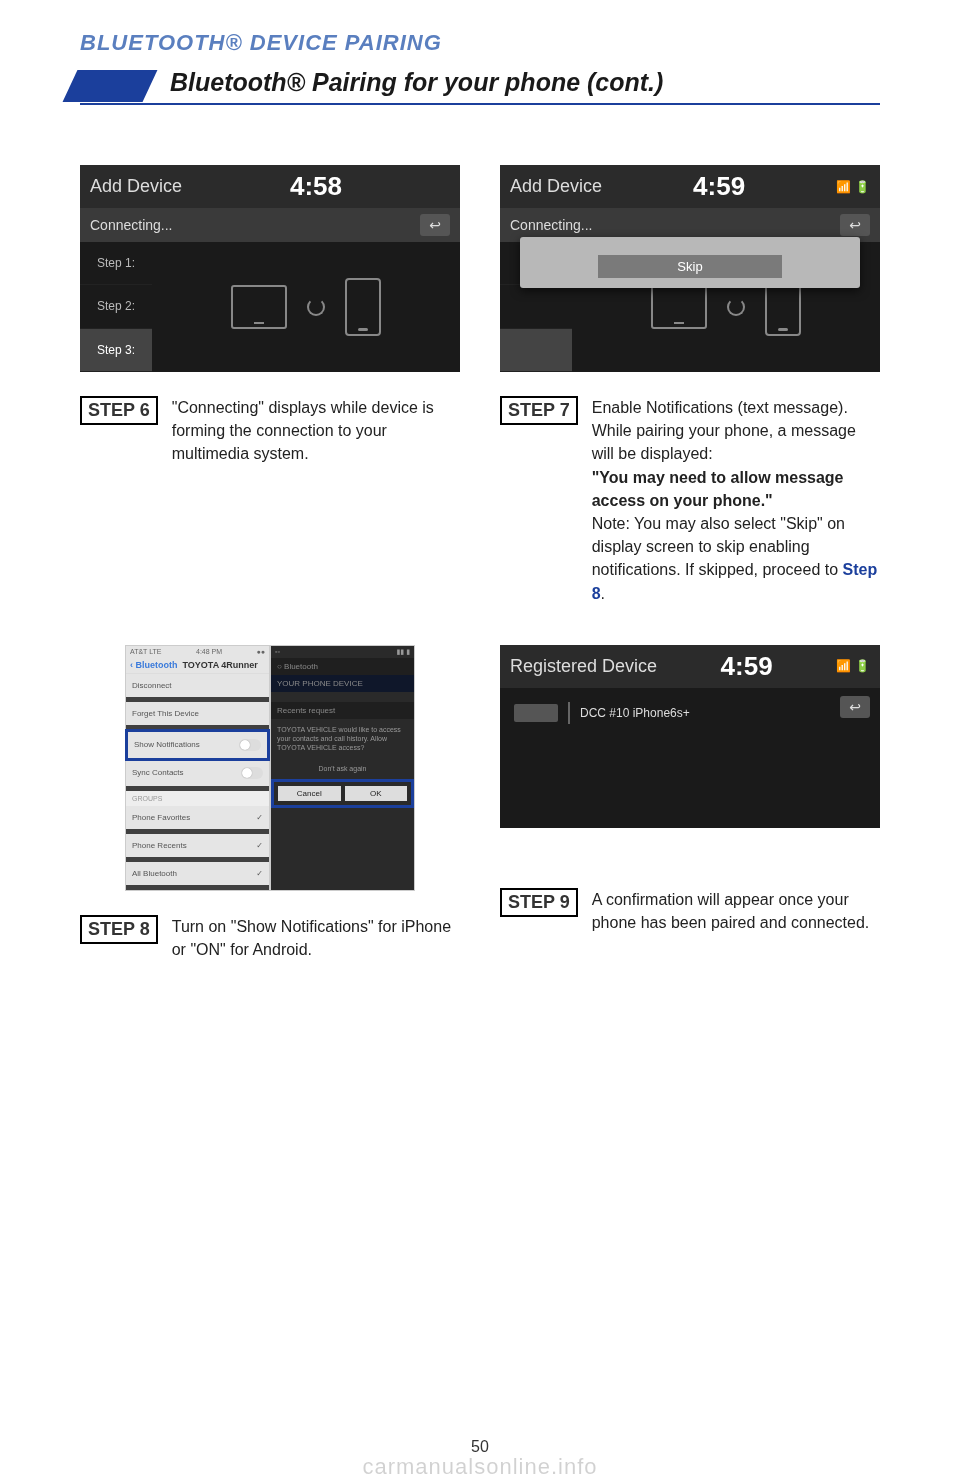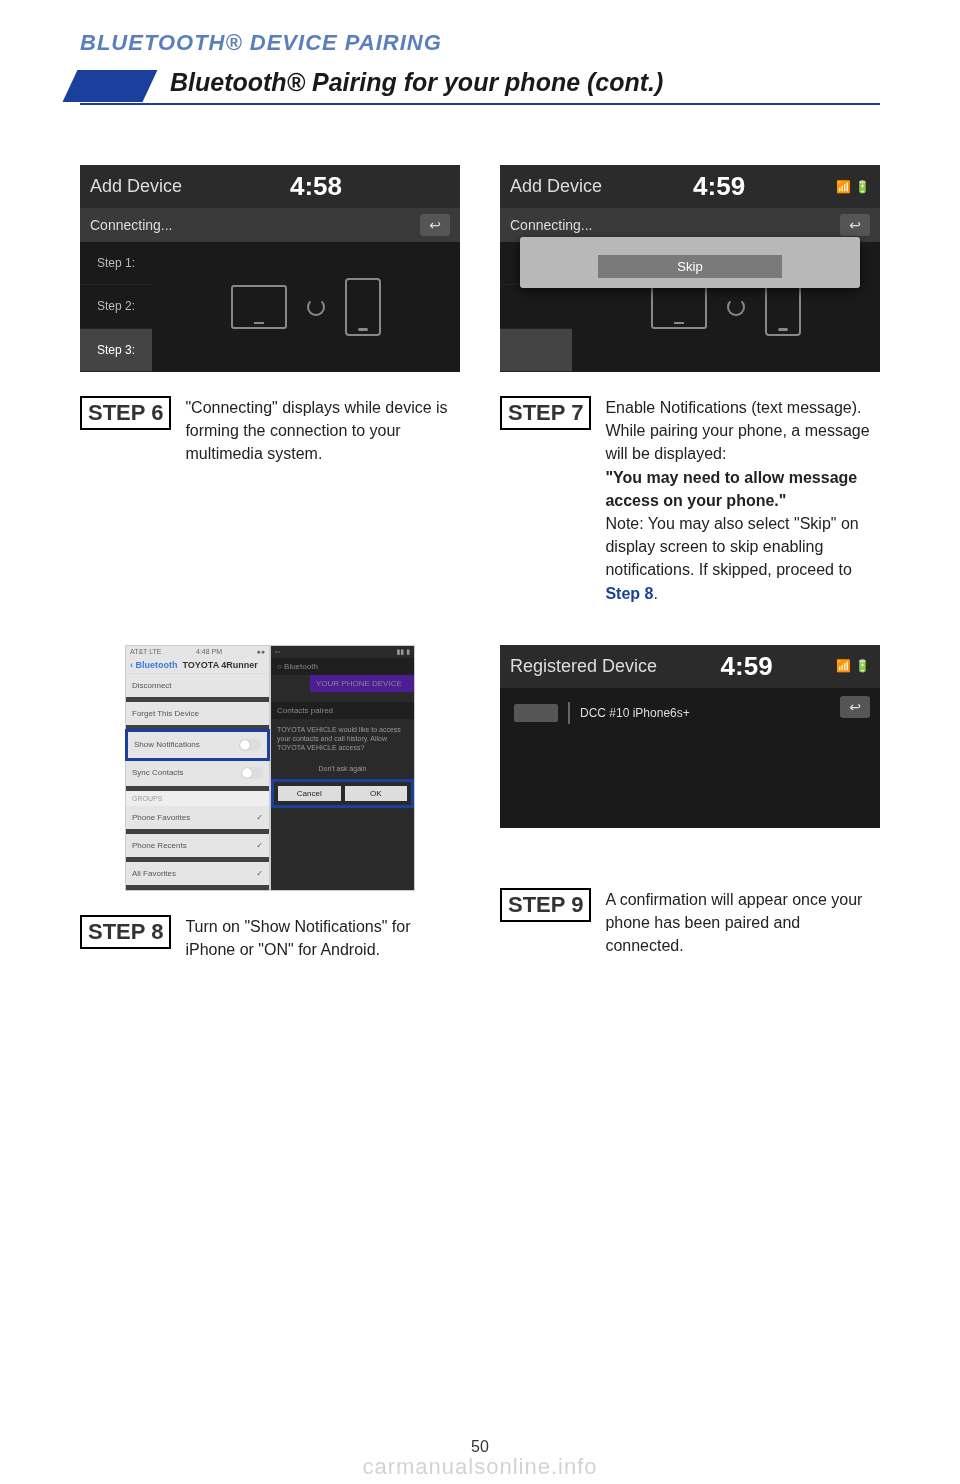--- a/index.html
+++ b/index.html
@@ -156,21 +156,21 @@
   .dark .ph-buttons{display:flex;gap:4px;padding:4px;border:3px solid #1b3f9c;}
   .dark .ph-btn{flex:1;background:#ddd;color:#222;text-align:center;padding:3px 0;font-size:8px;}
   .phone-labels{display:flex;width:290px;margin:0 auto;}
   .phone-labels div{flex:1;background:#1b3f9c;color:#fff;text-align:center;font-size:13px;padding:4px 0;}
   .phone-labels div+div{border-left:1px solid #fff;}
 
   
   .step-block { display:flex; gap:14px; margin-top:24px; align-items:flex-start; }
   .step-badge {
     border:2px solid #000; padding:2px 6px; font-weight:bold;
-    font-family: Arial, sans-serif; font-size:22px; white-space:nowrap;
+    font-family: Arial, sans-serif; font-size:18px; white-space:nowrap;
   }
   .step-text { font-size:16px; line-height:1.45; color:#222; font-family:Arial,sans-serif; }
   .step-text b{font-weight:bold;}
   .step-text .link{color:#1b3f9c;font-weight:bold;}
   .step-text p+p{}
 
   .page-number{
     position:absolute; bottom:28px; left:0; right:0; text-align:center;
     font-size:16px; color:#333;
   }
@@ -293,34 +293,34 @@
         <div class="ph-section">GROUPS</div>
         <div class="ph-row">
             <span>Phone Favorites</span>
             <span>✓</span>
           </div>
         <div class="ph-row">
             <span>Phone Recents</span>
             <span>✓</span>
           </div>
         <div class="ph-row">
-            <span>All Favorites</span>
+            <span>All Bluetooth</span>
             <span>✓</span>
           </div>
       </div>
 
       <div class="phone-col dark">
         <div class="ph-status">
             <span>▫▫</span>
             <span>▮▮ ▮</span>
           </div>
         <div class="ph-header2">○ Bluetooth</div>
-        <div class="ph-header2" style="background:#4c1d95;margin-left:39px;">YOUR PHONE DEVICE</div>
+        <div class="ph-header2" style="background:#0f172a;">YOUR PHONE DEVICE</div>
         <div style="height:10px"></div>
-        <div class="ph-header2">Contacts paired</div>
+        <div class="ph-header2">Recents request</div>
         <div class="ph-box">TOYOTA VEHICLE would like to access your contacts and call history. Allow TOYOTA VEHICLE access?</div>
         <div class="ph-box" style="text-align:center;">Don't ask again</div>
         <div class="ph-buttons">
           <div class="ph-btn">Cancel</div>
           <div class="ph-btn">OK</div>
         </div>
       </div>
     </div>
 
     <div class="step-block">

